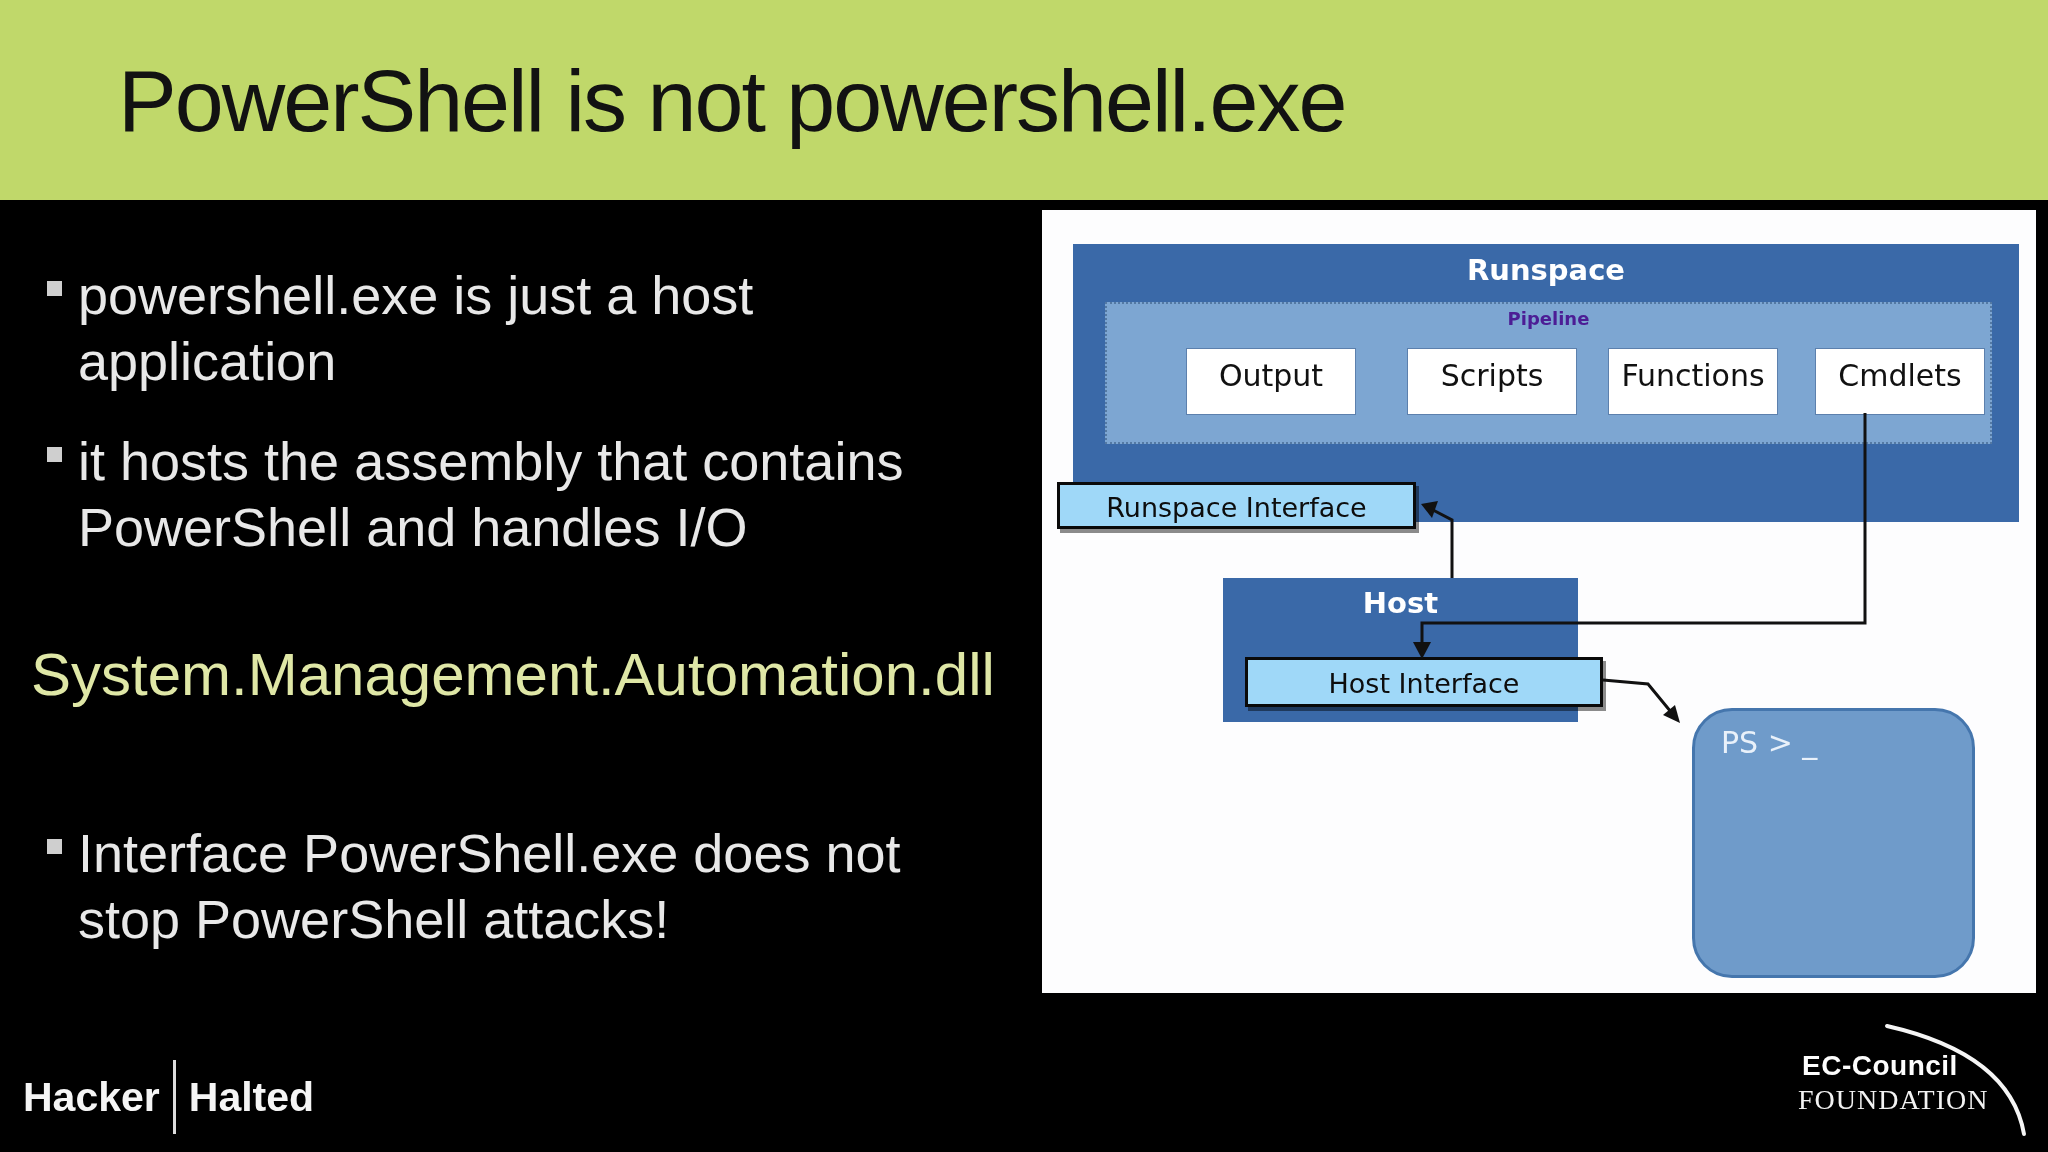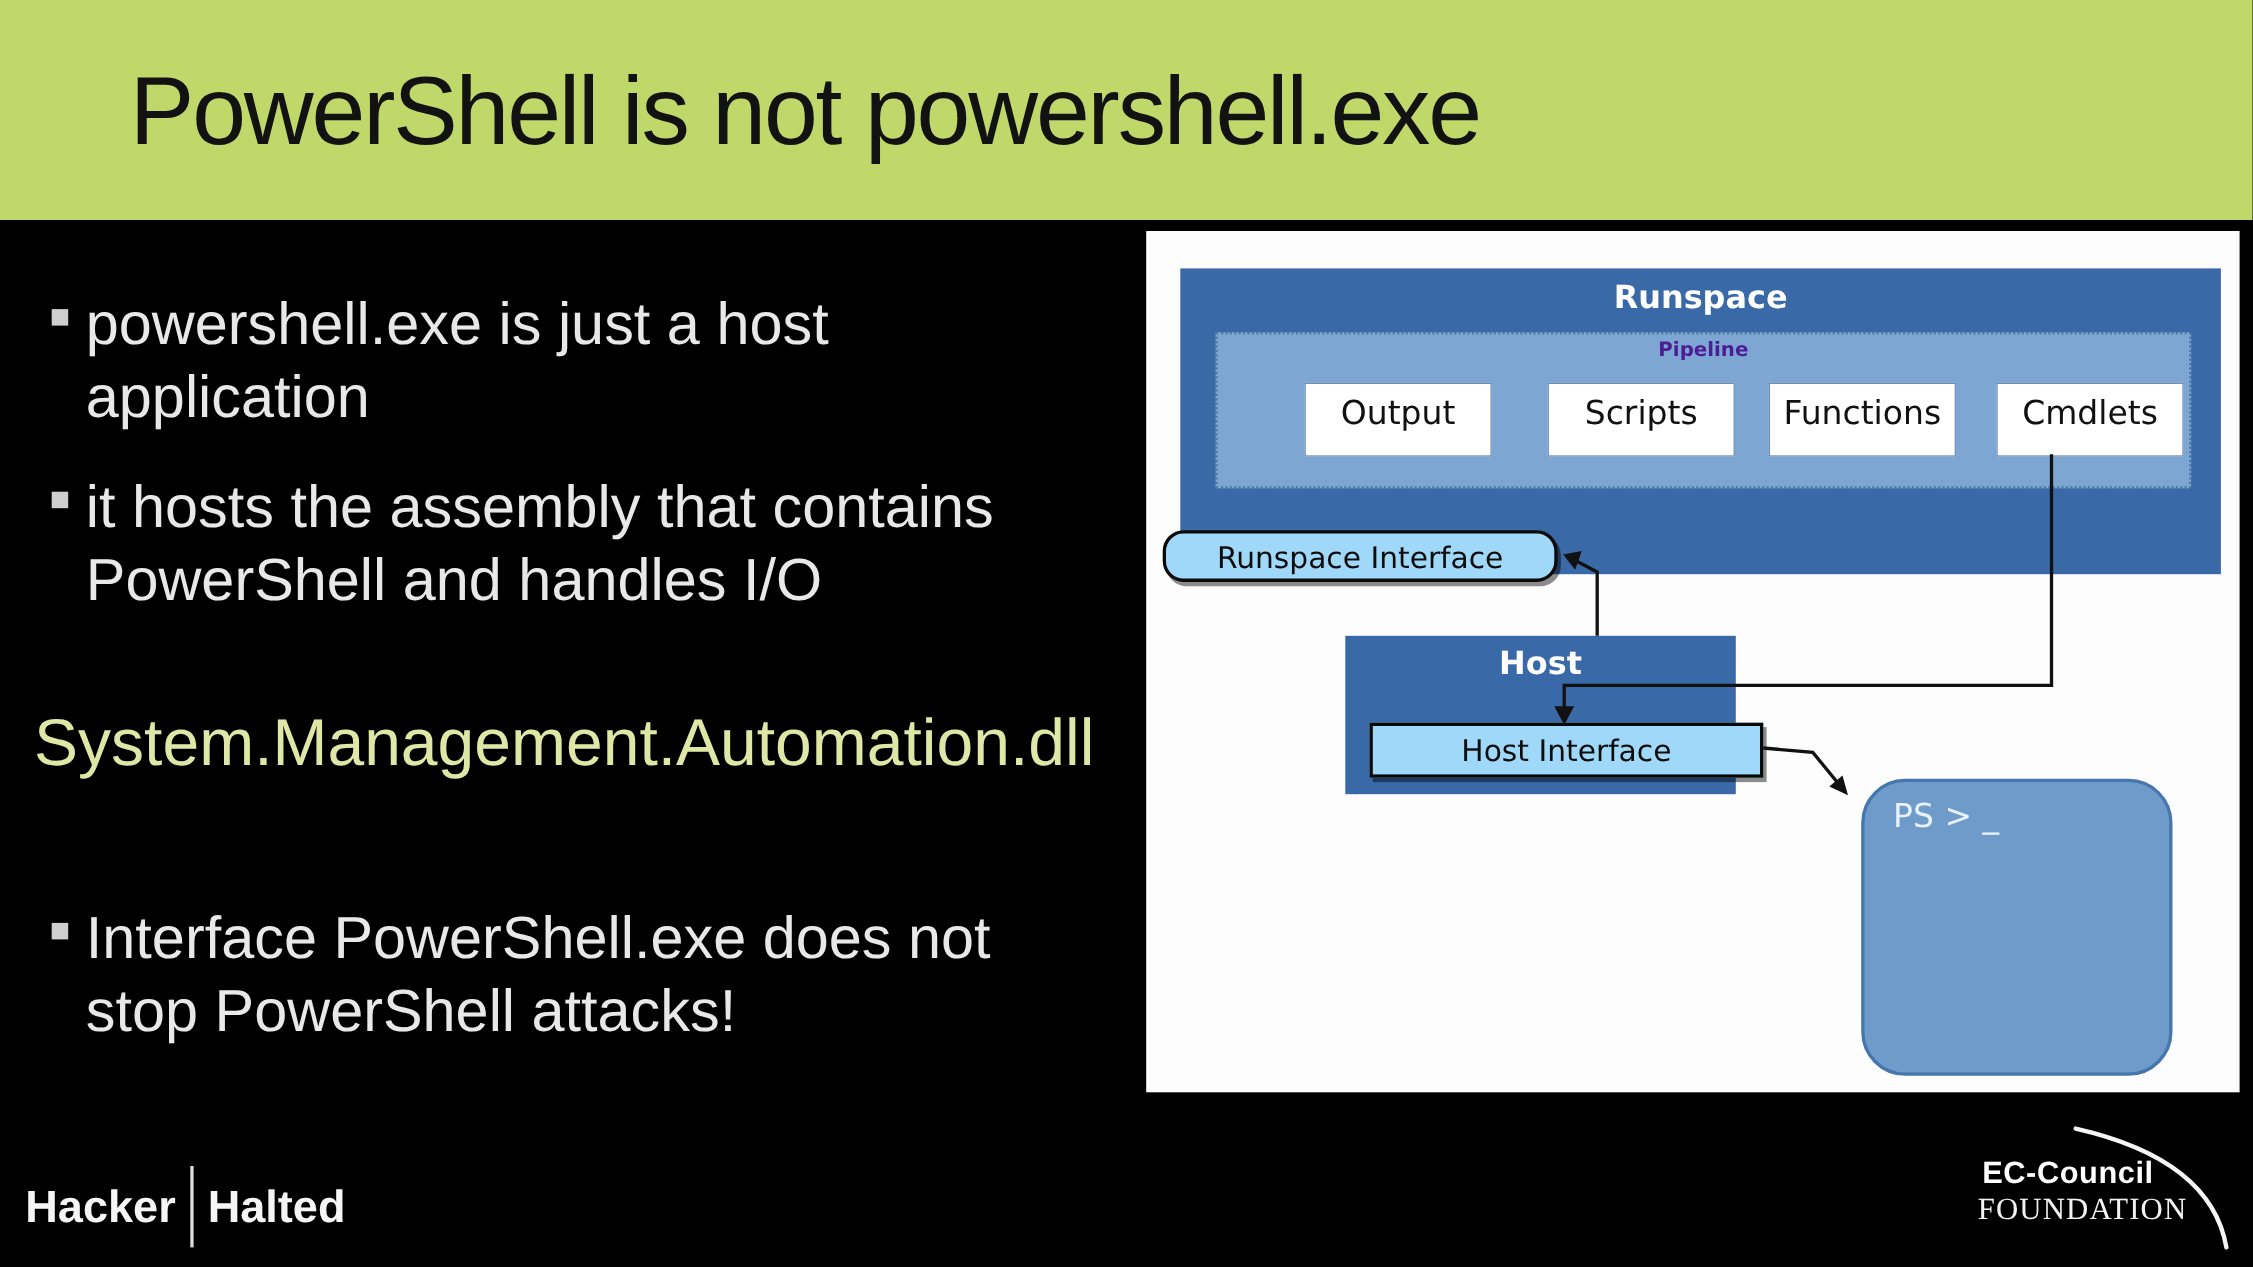--- a/index.html
+++ b/index.html
@@ -36,21 +36,21 @@
   .pipeline{position:absolute;left:32px;top:58px;width:887px;height:142px;background:var(--pipeline-blue);
             border:2px dotted rgba(25,55,95,.40);}
   .pipeline-label{position:absolute;left:0;top:4px;width:100%;text-align:center;
                   font-family:"DejaVu Sans",sans-serif;font-size:18px;font-weight:bold;color:#4c1d95;}
   .pbox{position:absolute;top:44px;width:170px;height:67px;background:#fff;border:1px solid #5c80ad;
         text-align:center;padding-top:9px;font-family:"DejaVu Sans",sans-serif;font-size:30px;color:#111;}
   .pb0{left:79px;} .pb1{left:300px;} .pb2{left:501px;} .pb3{left:708px;}
   .iface{position:absolute;background:var(--interface-blue);border:3px solid #0a0a0a;
          box-shadow:3px 4px 0 rgba(0,0,0,.45);text-align:center;
          font-family:"DejaVu Sans",sans-serif;font-size:27px;color:#0d0d0d;}
-  .ri-box{left:15px;top:272px;width:359px;height:47px;padding-top:7px;border-radius:19px;}
+  .ri-box{left:15px;top:272px;width:359px;height:47px;padding-top:7px;}
   .host{position:absolute;left:181px;top:368px;width:355px;height:144px;background:var(--runspace-blue);}
   .host-label{position:absolute;left:0;top:8px;width:100%;text-align:center;
               font-family:"DejaVu Sans",sans-serif;font-size:29px;font-weight:bold;color:#fff;}
   .hi-box{left:203px;top:447px;width:358px;height:50px;padding-top:8px;}
   .wys{position:absolute;left:620px;top:451px;width:320px;text-align:center;
        font-family:"DejaVu Sans",sans-serif;font-size:27px;color:#111;}
   .terminal{position:absolute;left:650px;top:498px;width:283px;height:270px;border-radius:40px;
             background:var(--terminal-blue);border:3px solid var(--terminal-border);}
   .prompt{padding:14px 0 0 26px;font-family:"DejaVu Sans",sans-serif;font-size:30px;color:#e9f1fa;}
   .connectors{position:absolute;left:0;top:0;width:994px;height:783px;pointer-events:none;}

